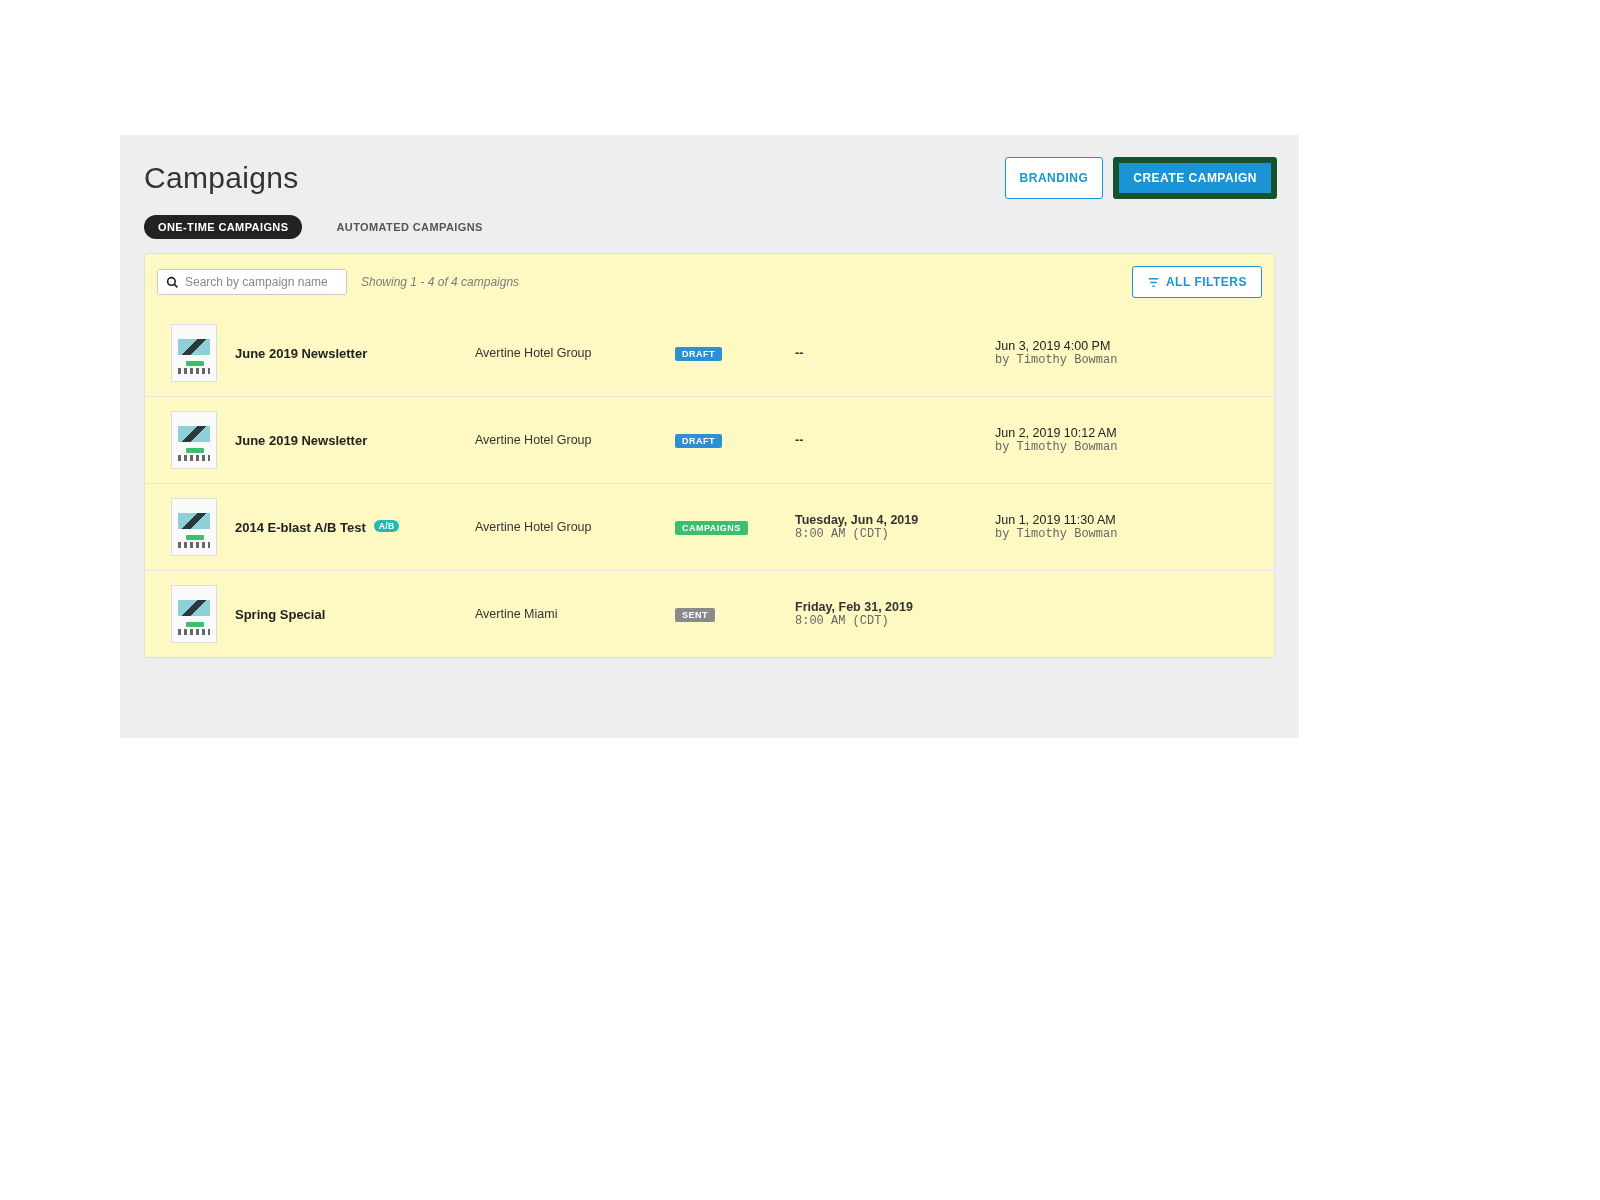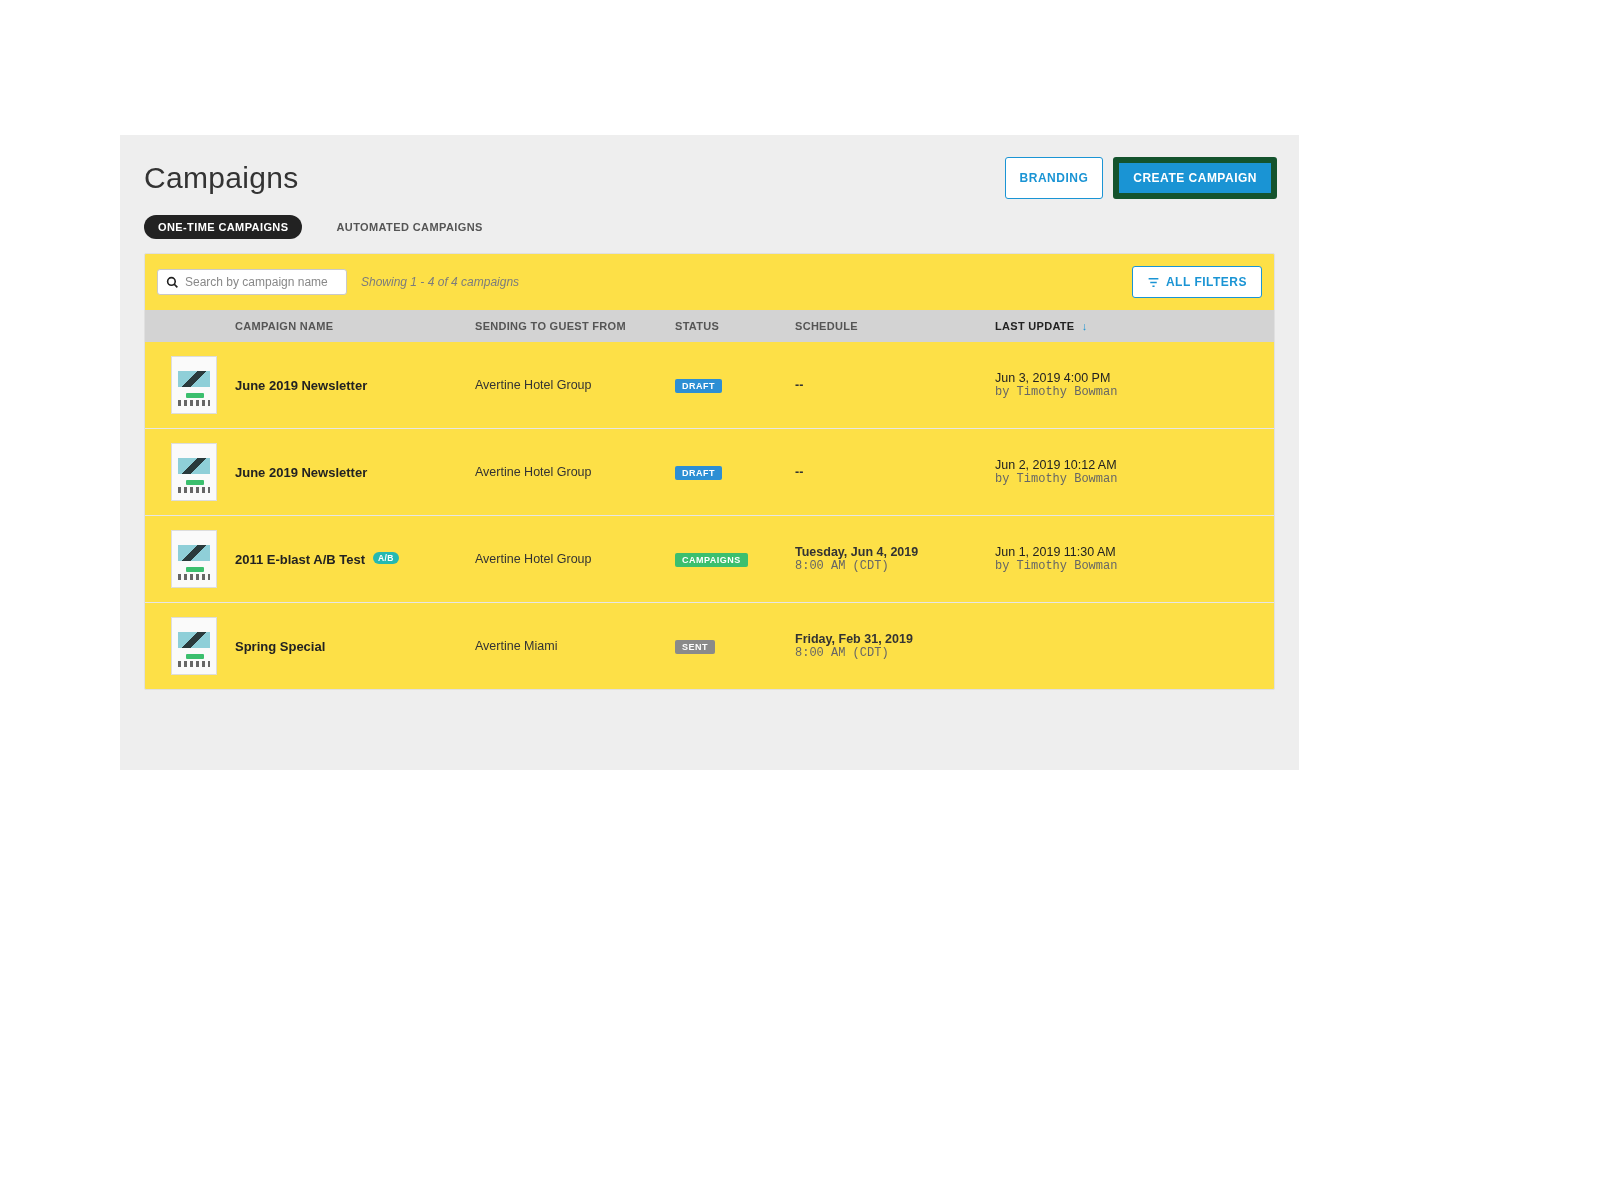--- a/index.html
+++ b/index.html
@@ -64,21 +64,21 @@
     font-weight: 700;
     letter-spacing: .4px;
     padding: 6px 14px;
     border-radius: 14px;
     cursor: pointer;
   }
   .tab.active { background: #222; color: #fff; }
   .tab.inactive { color: #555; }
   .panel {
     margin: 0 24px;
-    background: #fde047;
+    background: #fef9c3;
     border: 1px solid #e0e0e0;
     border-radius: 2px;
     overflow: hidden;
   }
   .toolbar {
     display: flex;
     align-items: center;
     padding: 12px 12px;
     gap: 14px;
   }
@@ -216,31 +216,20 @@
       <div class="btn btn-outline">
         <span>
           <svg width="13" height="13" viewBox="0 0 24 24" fill="none" stroke="#1a94d4" stroke-width="2.5">
             <path d="M3 5h18M6 12h12M10 19h4"></path>
           </svg>
         </span>
         <span>ALL FILTERS</span>
       </div>
     </div>
 
-    <div class="columns-row">
-      <div></div>
-      <div class="col-head">CAMPAIGN NAME</div>
-      <div class="col-head">SENDING TO GUEST FROM</div>
-      <div class="col-head">STATUS</div>
-      <div class="col-head">SCHEDULE</div>
-      <div class="col-head sort">
-        <span>LAST UPDATE</span>
-        <span class="sort-arrow">↓</span>
-      </div>
-    </div>
 
     <div id="rows-container">
   <div class="row">
     <div>
             <div class="thumb">
               <div class="micro"></div>
             </div>
           </div>
     <div class="cname">
       <span>June 2019 Newsletter</span>
@@ -284,21 +273,21 @@
     </div>
   </div>
 
   <div class="row">
     <div>
             <div class="thumb">
               <div class="micro"></div>
             </div>
           </div>
     <div class="cname">
-      <span>2011 E-blast  A/B Test</span>
+      <span>2014 E-blast  A/B Test</span>
       <span class="mini-badge">A/B</span>
     </div>
     <div class="send-to">Avertine Hotel Group</div>
     <div>
       <span class="badge scheduled">CAMPAIGNS</span>
     </div>
     <div class="schedule">
       <div class="s-date">Tuesday, Jun 4, 2019</div>
       <div class="s-time">8:00 AM (CDT)</div>
     </div>

